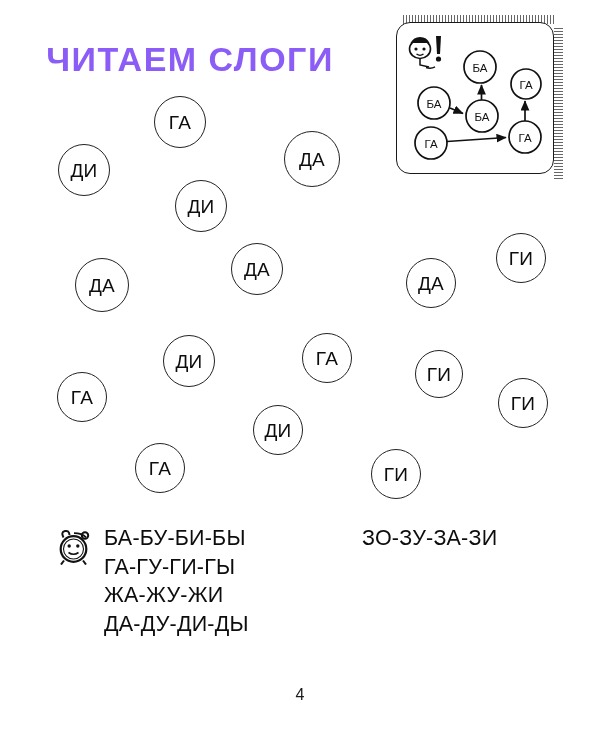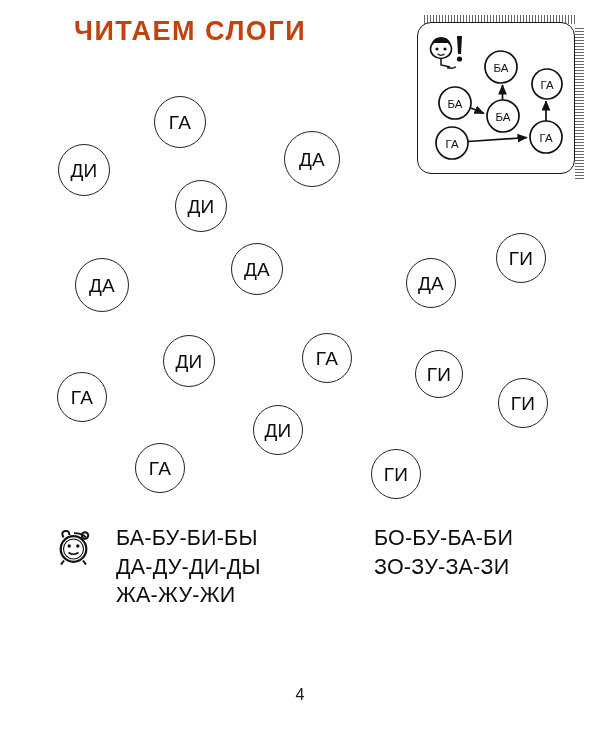--- a/index.html
+++ b/index.html
@@ -14,38 +14,37 @@
     background: #ffffff;
     overflow: hidden;
     font-family: "Liberation Sans", sans-serif;
     color: #111111;
   }
 
   
   #page-title {
     position: absolute;
     left: 0;
-    top: 16px;
+    top: 40px;
     width: 380px;
     text-align: center;
-    font-size: 27px;
+    font-size: 34px;
     font-weight: bold;
     letter-spacing: 1.5px;
-    color: #c2410c;
+    color: #8b5cf6;
     white-space: nowrap;
   }
 
   
   #example-box {
     position: absolute;
     left: 396px;
     top: 22px;
     width: 158px;
     height: 152px;
-    margin-left: 21px;
   }
   #example-frame {
     position: absolute;
     left: 0;
     top: 0;
     width: 100%;
     height: 100%;
     box-sizing: border-box;
     border: 1.6px solid #1a1a1a;
     border-radius: 14px;
@@ -124,21 +123,21 @@
     font-size: 19px;
     font-weight: normal;
     color: #0d0d0d;
     letter-spacing: .3px;
     line-height: 1;
   }
 
   
   #chains {
     position: absolute;
-    left: 16px;
+    left: 4px;
     top: 524px;
     width: 524px;
     height: 150px;
   }
   #clock-icon {
     position: absolute;
     left: 56px;
     top: 529px;
     width: 36px;
     height: 36px;
@@ -295,24 +294,24 @@
     <circle cx="13.2" cy="17" r="1.7" fill="#111"></circle>
     <circle cx="21.8" cy="17" r="1.7" fill="#111"></circle>
     <path d="M12.5 23.5 q5 3.6 10 0" fill="none" stroke="#111" stroke-width="1.6"></path>
     <path d="M8 31.5 L5 35.5" stroke="#111" stroke-width="2"></path>
     <path d="M27 31.5 L30 35.5" stroke="#111" stroke-width="2"></path>
   </svg>
 
   <div id="chains">
     <div id="chain-column-left" class="chain-column">
         <div class="chain-line">БА-БУ-БИ-БЫ</div>
+        <div class="chain-line">ГА-ГУ-ГИ-ГЫ</div>
+        <div class="chain-line">ЖА-ЖУ-ЖИ</div>
         <div class="chain-line">ДА-ДУ-ДИ-ДЫ</div>
-        <div class="chain-line">ЖА-ЖУ-ЖИ</div>
       </div>
     <div id="chain-column-right" class="chain-column">
-        <div class="chain-line">БО-БУ-БА-БИ</div>
         <div class="chain-line">ЗО-ЗУ-ЗА-ЗИ</div>
       </div>
   </div>
 
   <div id="page-number">4</div>
 
 </div>
 
 </body></html>

